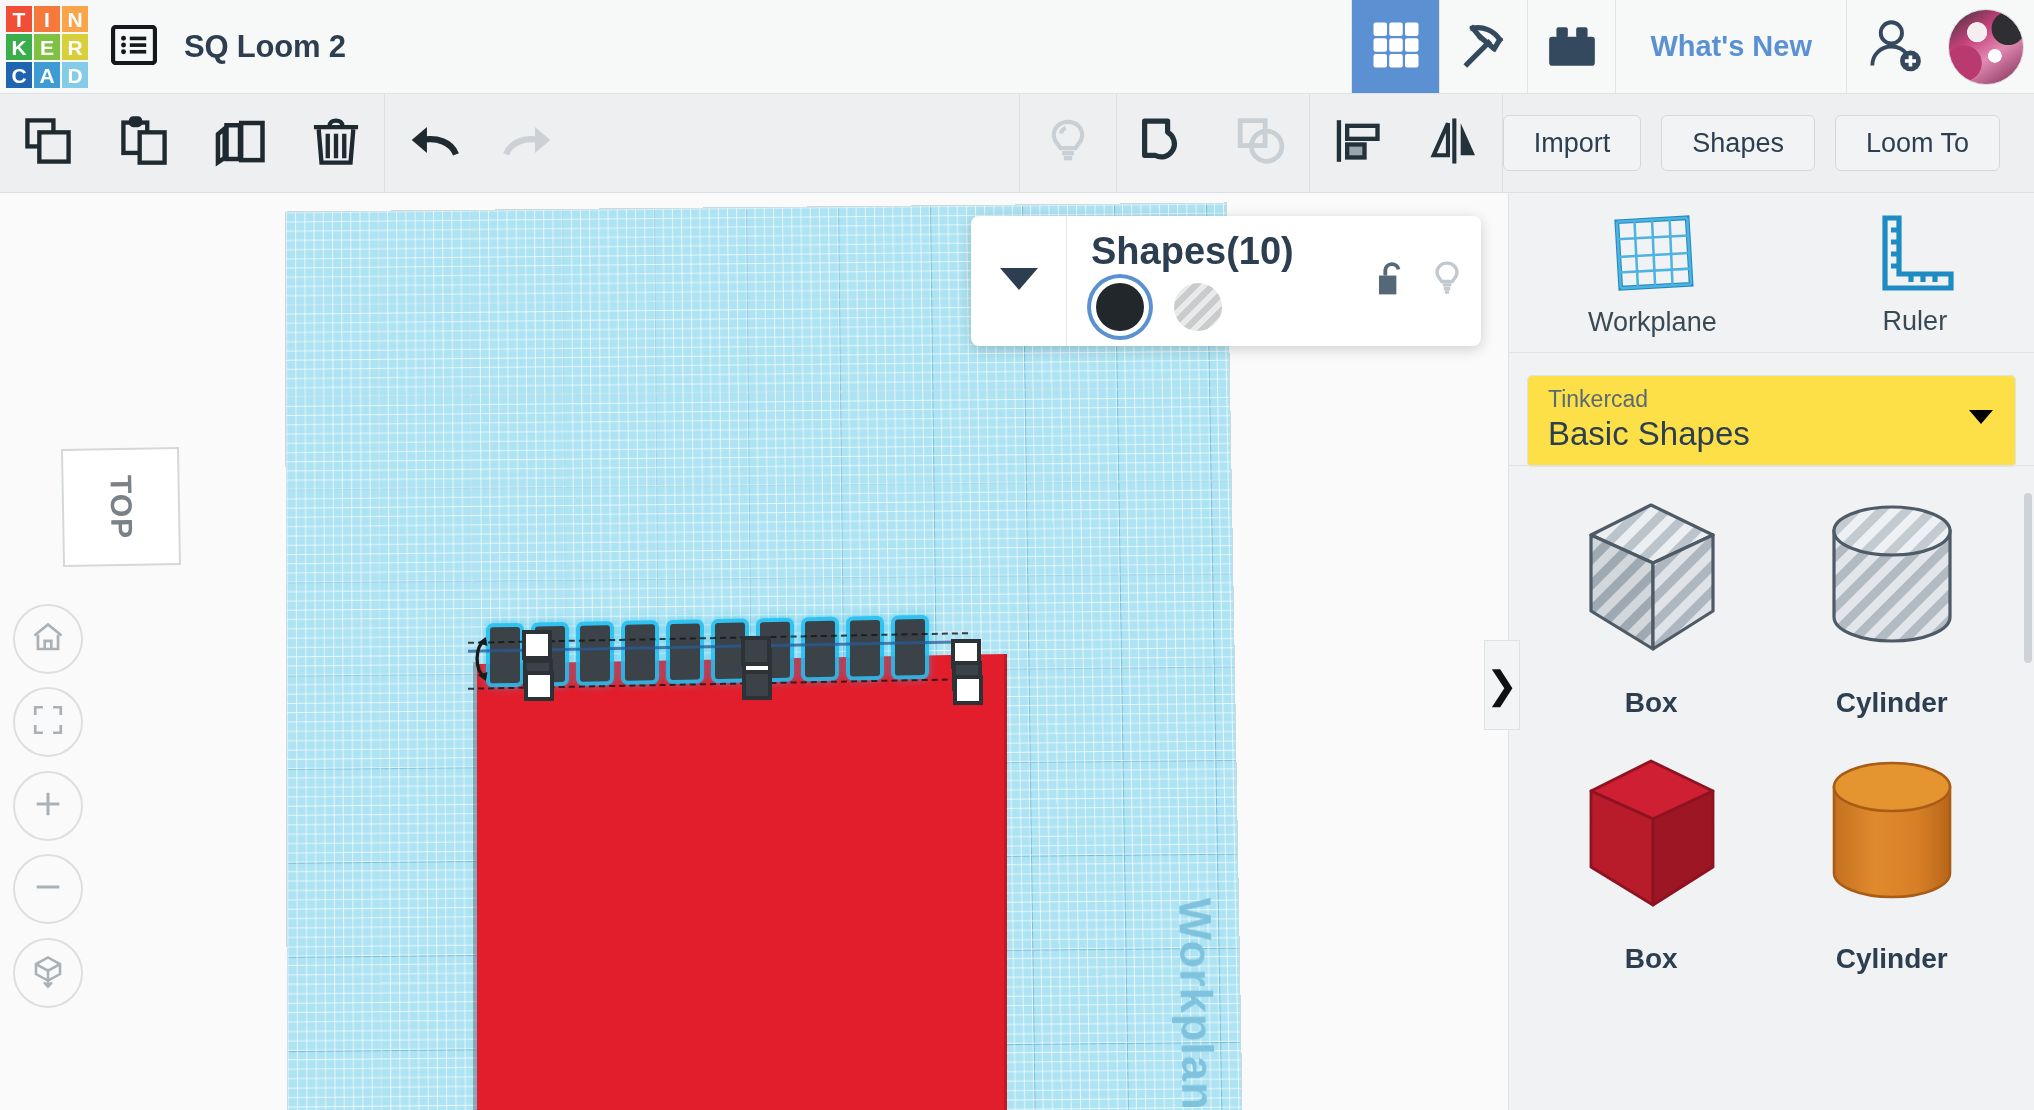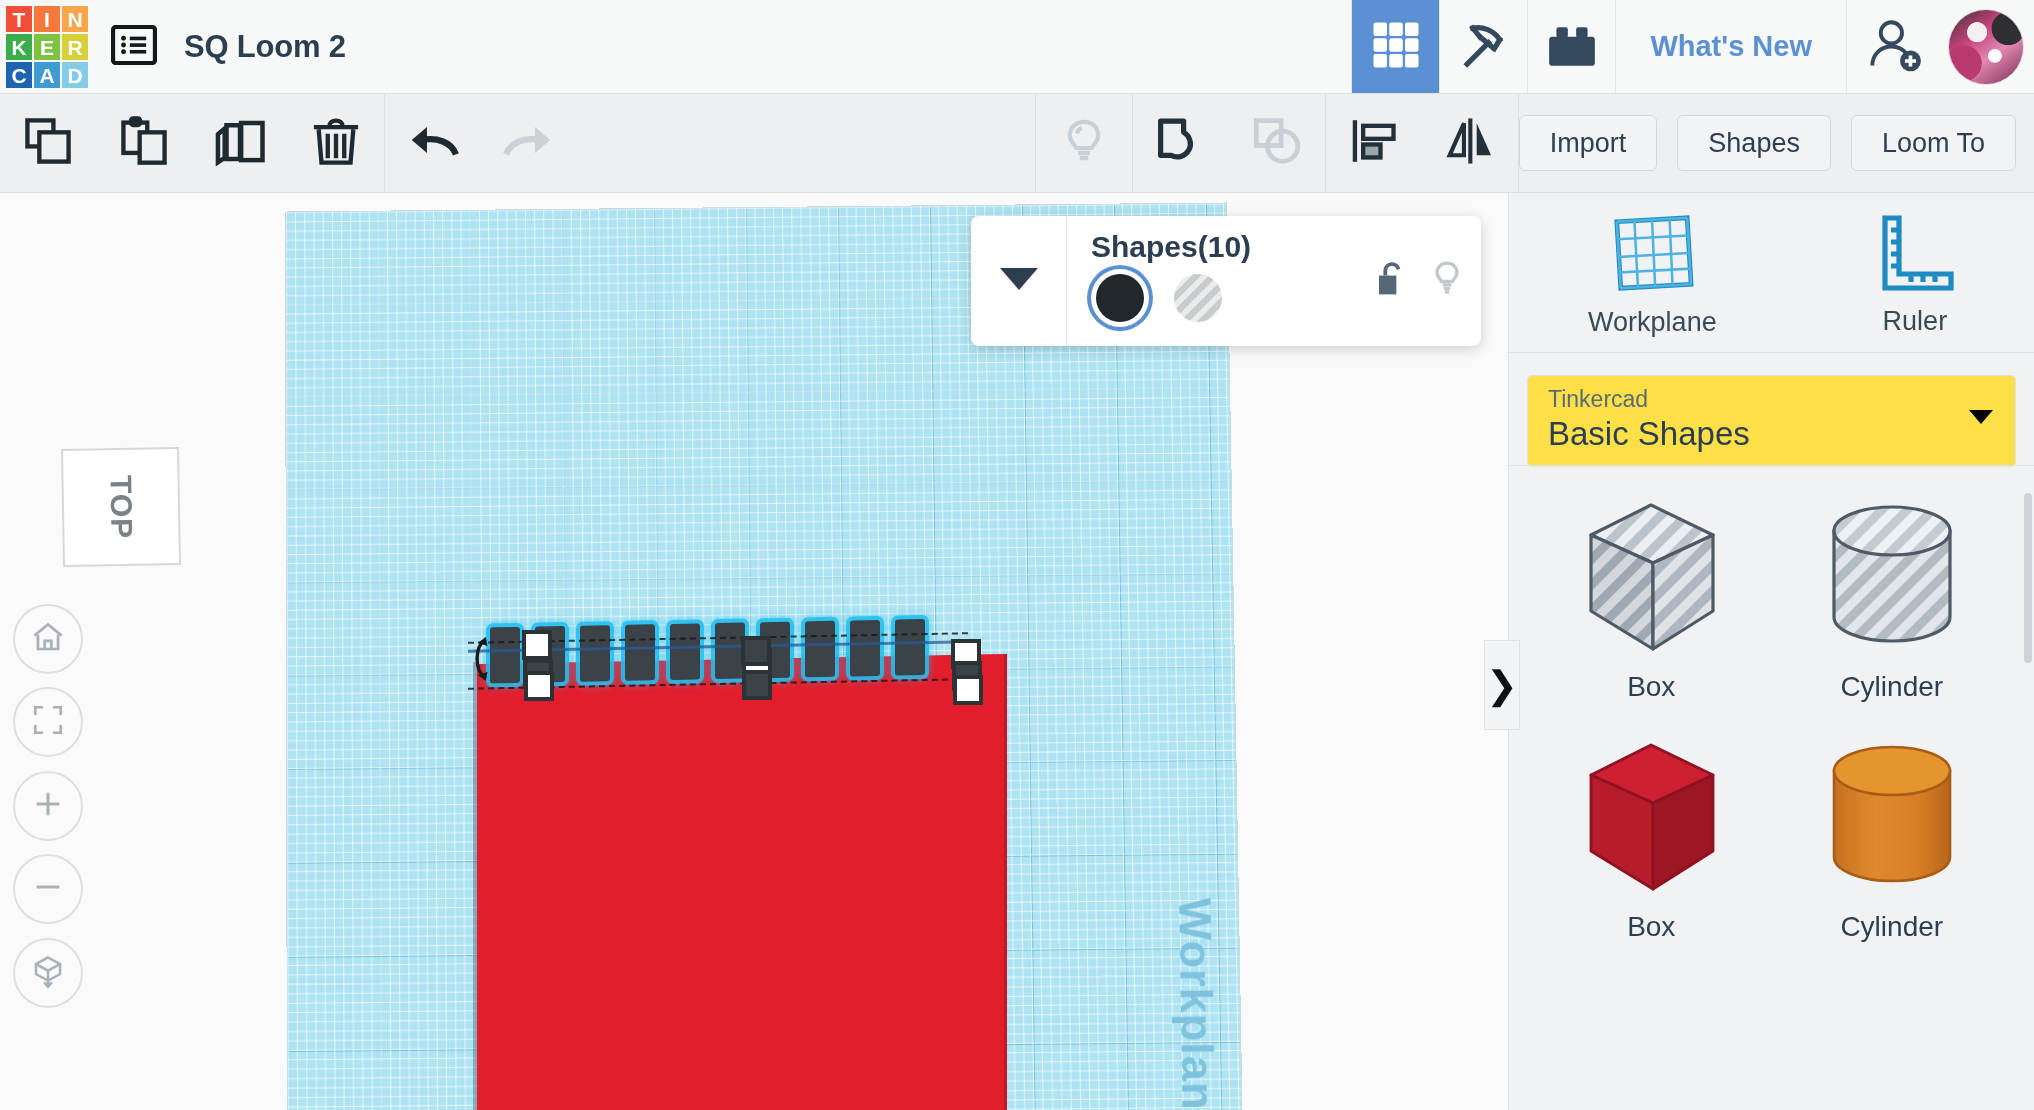--- a/index.html
+++ b/index.html
@@ -70,21 +70,21 @@
     border-bottom: 1px solid #dcdfe3;
     display: flex; align-items: center;
   }
   .tb-btn {
     width: 96px; height: 99px;
     display: flex; align-items: center; justify-content: center; cursor: pointer;
   }
   .tb-sep { width: 1px; height: 99px; background: #dcdfe3; }
   .tb-flex { flex: 1 1 auto; }
   .tb-right {
-    display: flex; align-items: center; gap: 20px; padding-right: 18px;
+    display: flex; align-items: center; gap: 20px; padding-right: 34px;
   }
   .pill {
     height: 56px; padding: 0 30px;
     border: 1px solid #d4d8dd; border-radius: 6px; background: #f2f3f5;
     display: flex; align-items: center; justify-content: center;
     font-size: 27px; color: #2c3e50; cursor: pointer; white-space: nowrap;
   }
 
   
   .canvas {
@@ -188,21 +188,21 @@
     width: 510px; height: 130px;
     background: #ffffff; border-radius: 8px;
     box-shadow: 0 3px 14px rgba(0,0,0,.18);
     display: flex; align-items: stretch; z-index: 10;
   }
   .insp-toggle {
     width: 96px; display: flex; align-items: center; justify-content: center;
     border-right: 1px solid #e6e8ea; cursor: pointer;
   }
   .insp-body { flex: 1 1 auto; padding: 14px 18px 0 24px; position: relative; }
-  .insp-title { font-size: 30px; font-weight: bold; color: #2c3e50; }
+  .insp-title { font-size: 38px; font-weight: bold; color: #2c3e50; }
   .insp-controls {
     display: flex; align-items: center; margin-top: 10px; gap: 18px;
   }
   .swatch-solid {
     width: 48px; height: 48px; border-radius: 50%; background: #22272b;
     box-shadow: 0 0 0 5px #ffffff, 0 0 0 9px #5b91d3; cursor: pointer;
     margin-left: 5px;
   }
   .swatch-hole {
     width: 48px; height: 48px; border-radius: 50%; cursor: pointer;
@@ -236,21 +236,21 @@
   .lib-caret {
     position: absolute; right: 22px; top: 34px;
     width: 0; height: 0; border-left: 12px solid transparent;
     border-right: 12px solid transparent; border-top: 14px solid #000;
   }
   .shape-grid {
     margin-top: 30px; padding: 0 22px;
     display: grid; grid-template-columns: 1fr 1fr; row-gap: 34px;
   }
   .shape-cell { display: flex; flex-direction: column; align-items: center; cursor: pointer; }
-  .shape-name { font-size: 28px; color: #2c3e50; margin-top: 0; }
+  .shape-name { font-size: 28px; color: #2c3e50; margin-top: 16px; font-weight: bold; }
   .sc-sep {
     position: absolute; left: 0; top: 272px; width: 526px; height: 1px; background: #e0e3e6;
   }
   .scrollbar {
     position: absolute; right: 2px; top: 300px; width: 8px; height: 170px;
     background: #cfd3d7; border-radius: 4px;
   }
 </style>
 </head>
 <body>

